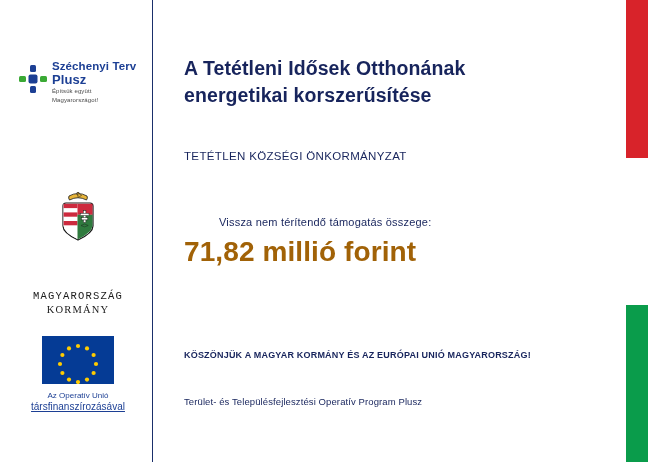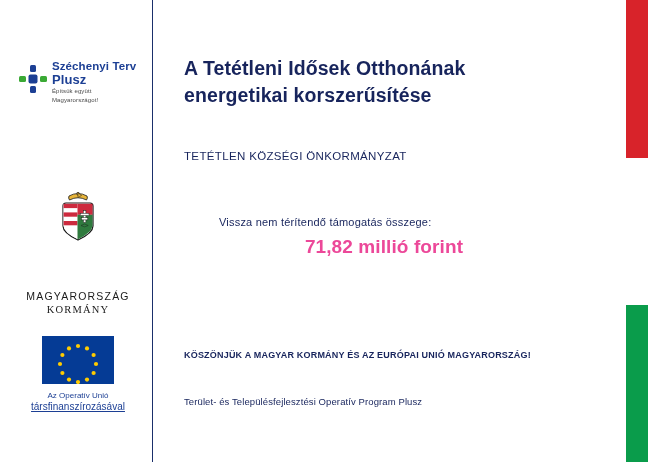--- a/index.html
+++ b/index.html
@@ -108,21 +108,21 @@
     width: 104px;
     text-align: center;
   }
   .hun-crest {
     width: 42px;
     height: 50px;
     margin: 0 auto 5px auto;
     display: block;
   }
   .hun-t1 {
-    font-family: Liberation Sans, sans-serif;
+    font-family: Liberation Mono, monospace;
     font-size: 10.5px;
     color: #1a1a1a;
     letter-spacing: 1.2px;
     line-height: 13px;
     margin-top: 48px;
   }
   .hun-t2 {
     font-family: "Liberation Serif", serif;
     font-size: 10.5px;
     color: #1a1a1a;
@@ -194,25 +194,24 @@
     font-size: 11px;
     color: #17245c;
     letter-spacing: 0.2px;
     margin-left: 35px;
   }
   .grant-amount {
     position: absolute;
     left: 0;
     top: 236px;
     width: 400px;
-    font-size: 19px;
-    font-weight: bold;
-    color: #ec4899;
-    letter-spacing: 0.1px;
-    text-align: center;
+    font-size: 28px;
+    font-weight: bold;
+    color: #a16207;
+    letter-spacing: 0.1px;
   }
   .thanks {
     position: absolute;
     left: 0;
     top: 350px;
     width: 400px;
     font-size: 9px;
     font-weight: bold;
     color: #17245c;
     letter-spacing: 0.2px;

